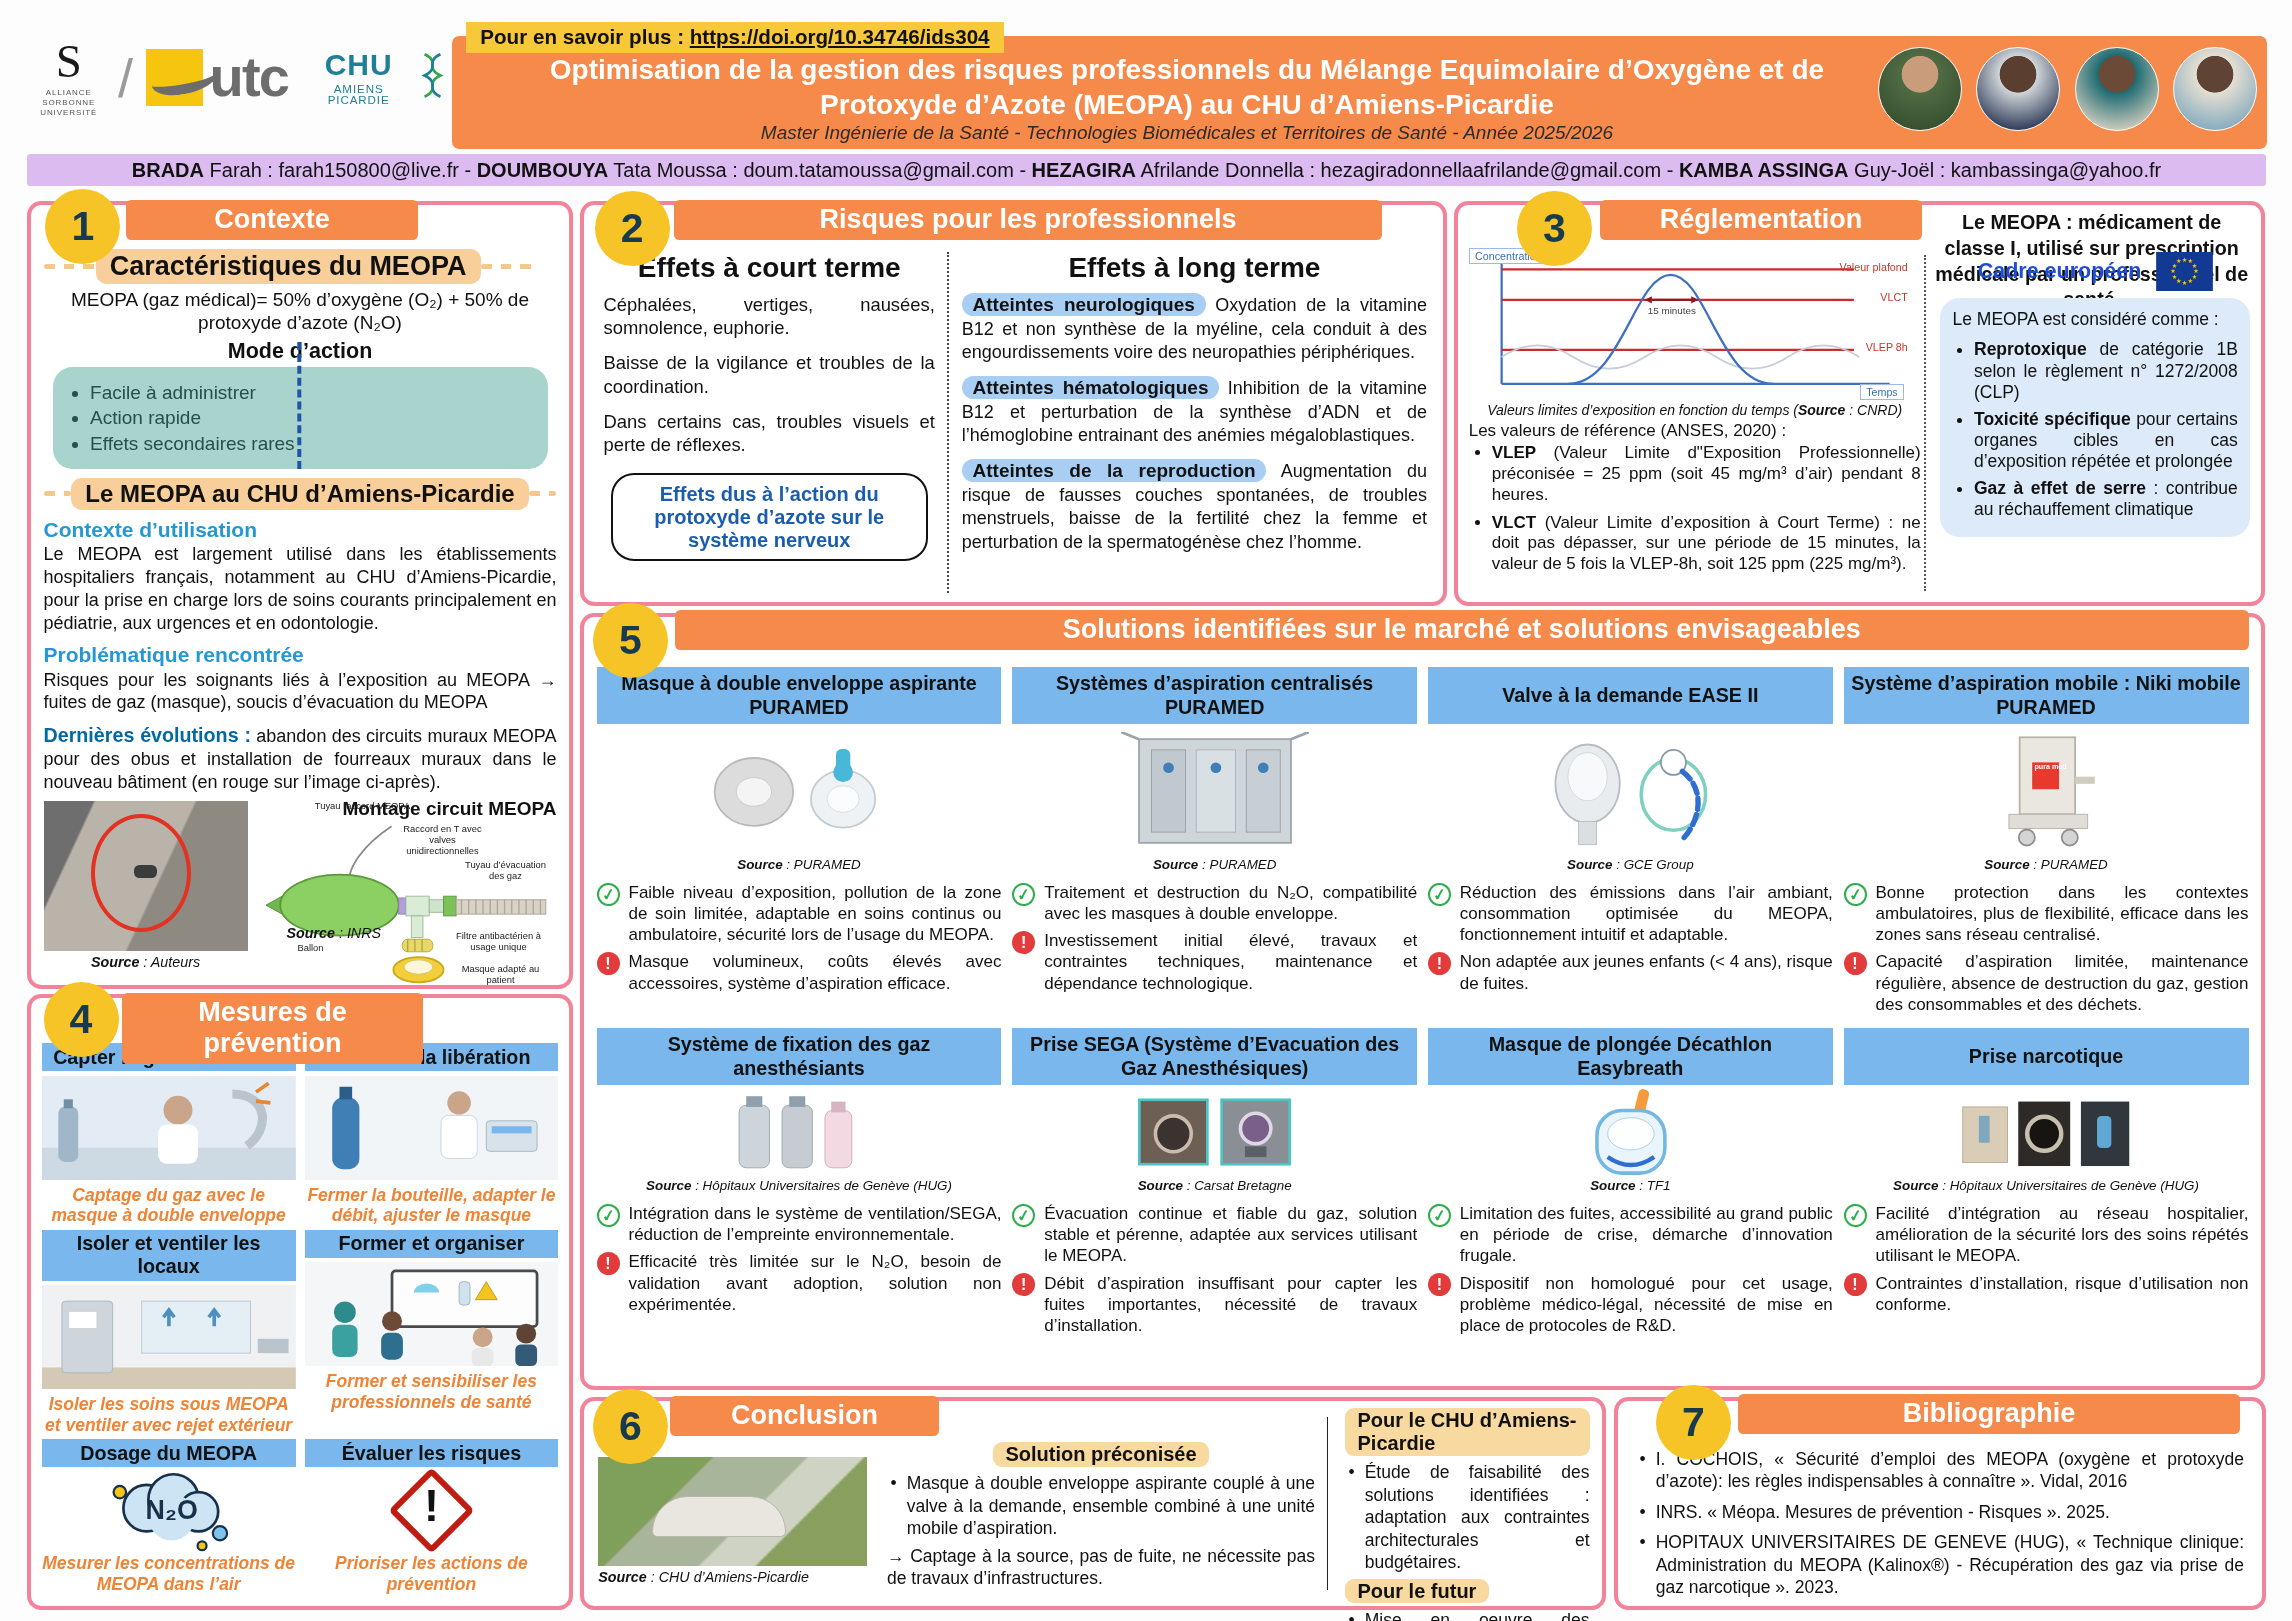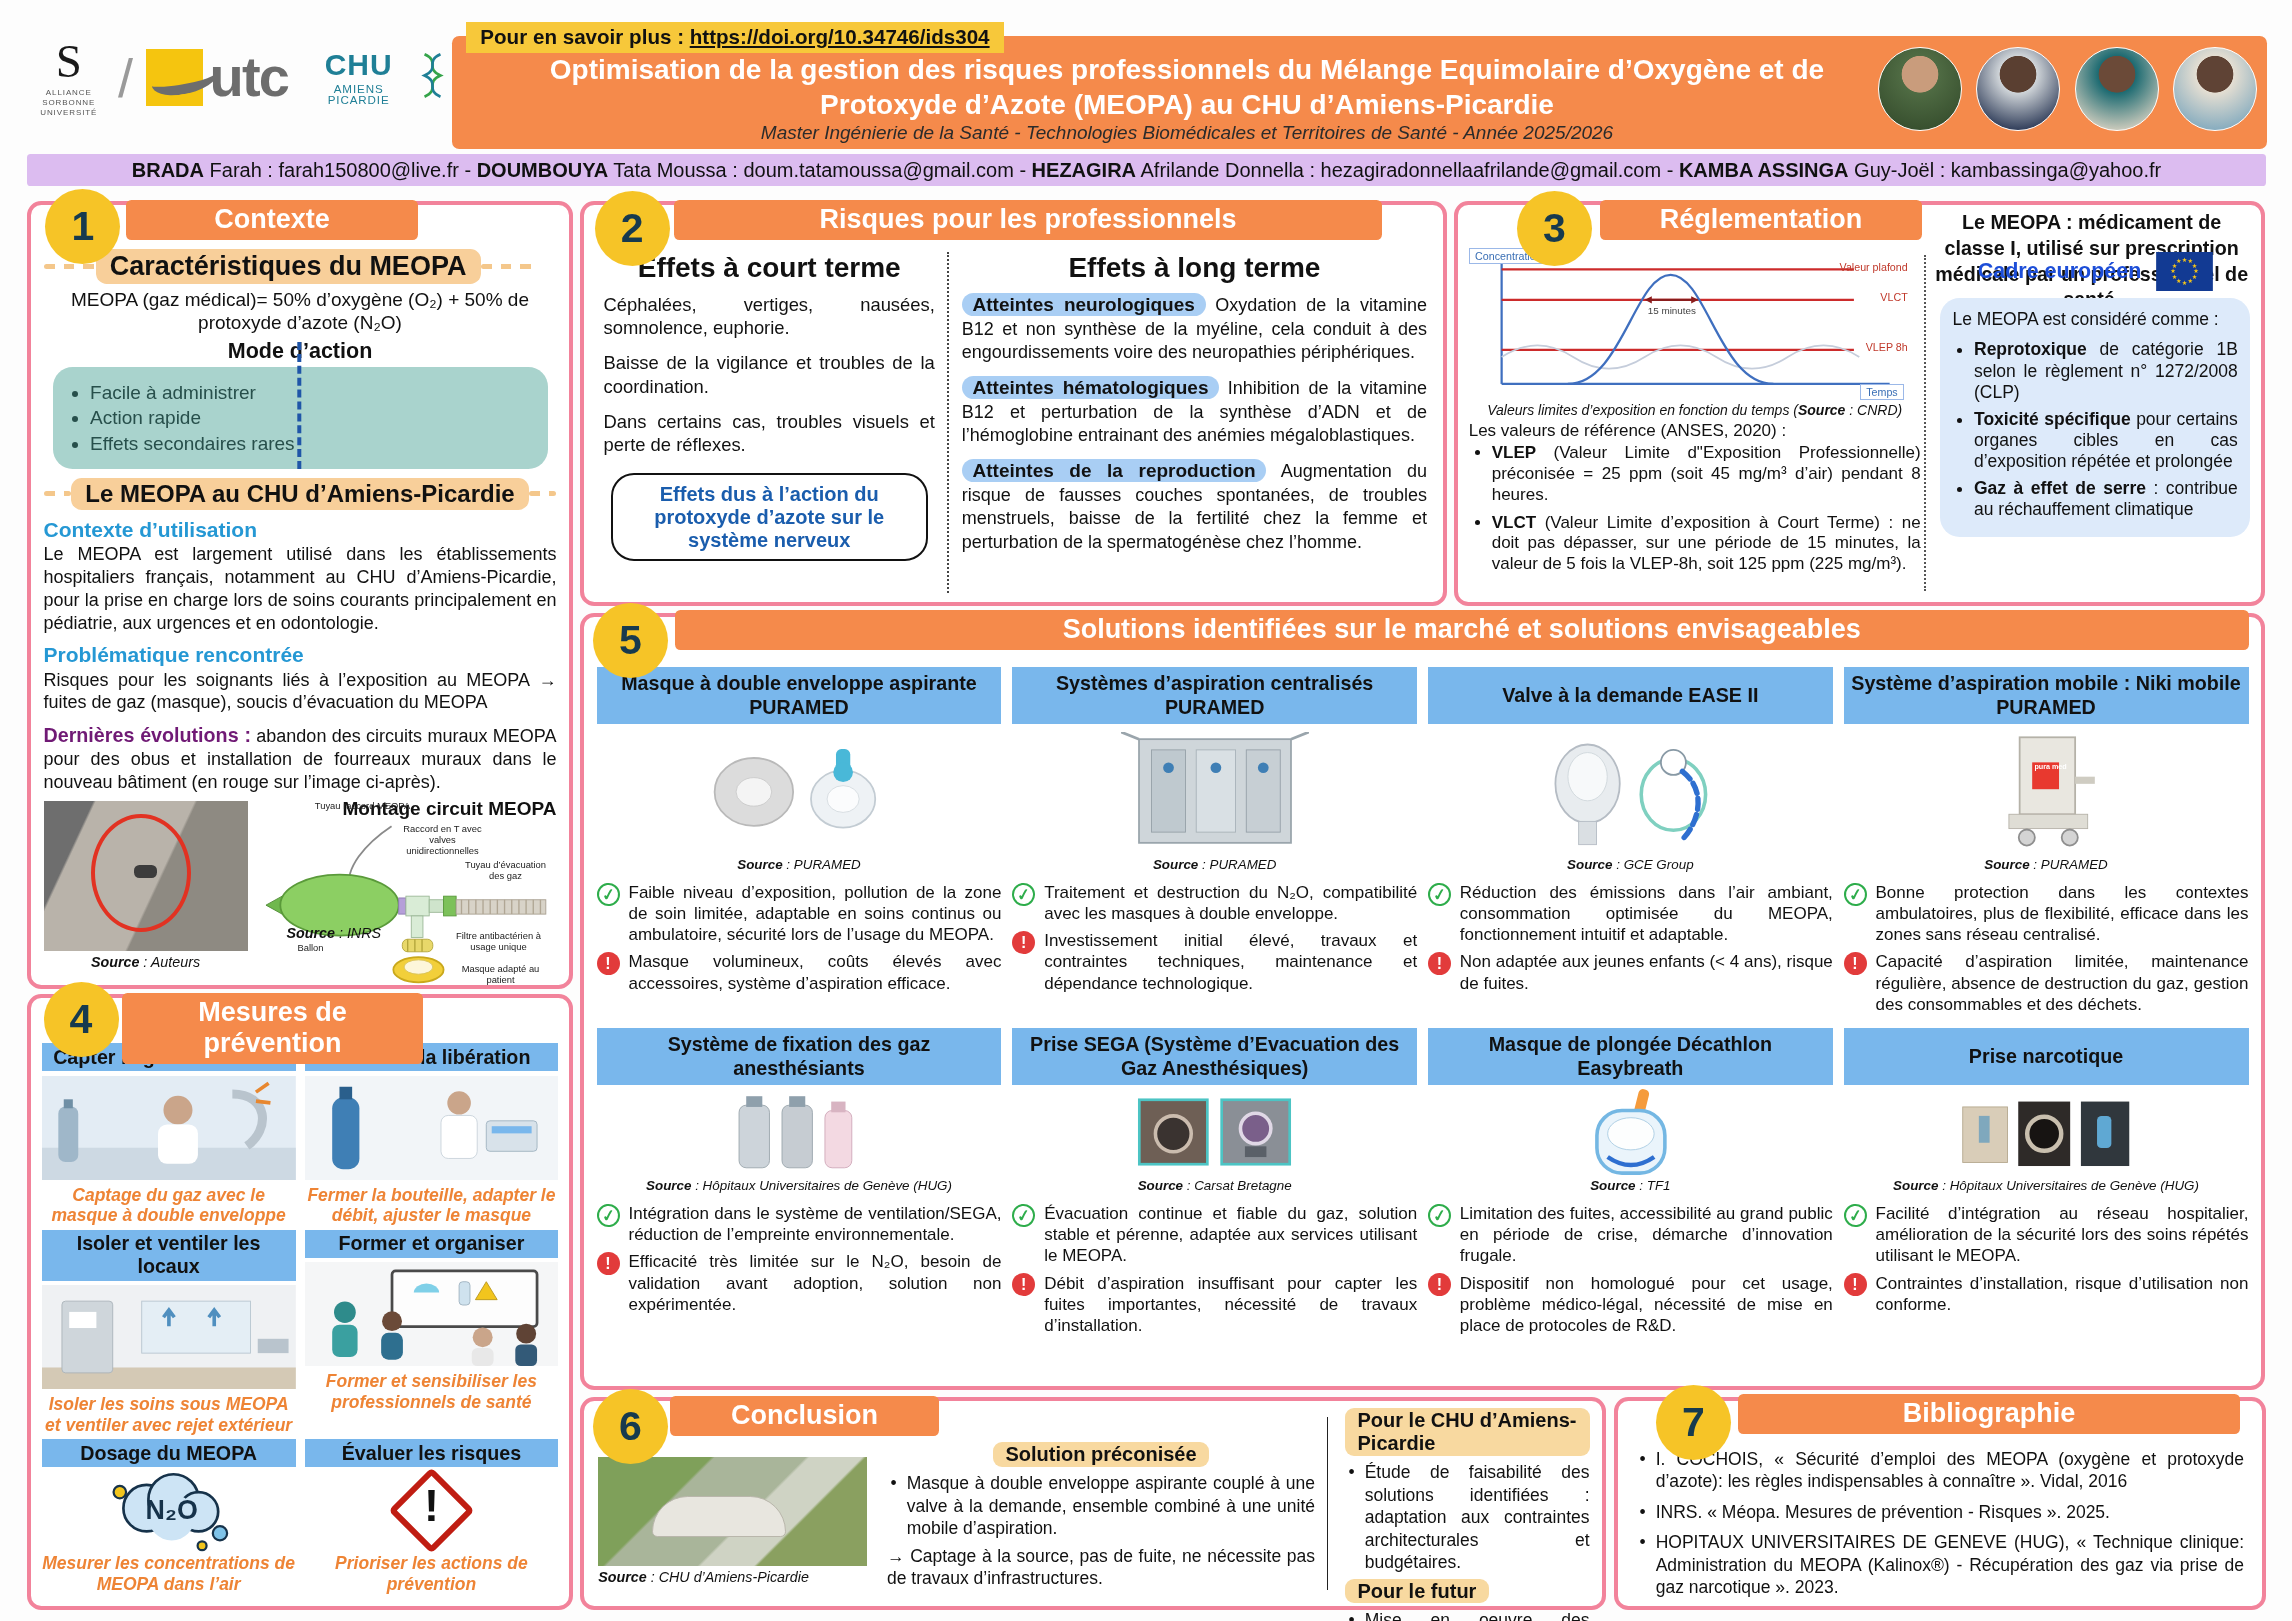--- a/index.html
+++ b/index.html
@@ -62,21 +62,21 @@
   .cols { display:flex; position:relative; margin-top:1.8px; }
   .col { flex:1; text-align:center; }
   .col .colh { font-size:21.5px; font-weight:700; }
   .box { border-radius:19.7px; margin:3.6px 9px; padding:10.7px 7.2px 10.7px 3.6px; text-align:left; font-size:19px; }
   .box ul { padding-left:34px; }
   .box li { margin:3.6px 0; }
   .box.blue { background:#68aee9; color:#12365c; }
   .box.teal { background:#a9d3cd; color:#274f4b; }
   .vdash { position:absolute; left:50%; top:3.6px; bottom:3.6px; border-left:4.5px dashed #1f55a8; transform:translateX(-2.7px); }
   .bh { color:#2598d4; font-weight:700; font-size:21px; margin:8px 0 1.8px; }
-  .bh-inline { color:#701a75; font-weight:700; }
+  .bh-inline { color:#0369a1; font-weight:700; }
   .jp { text-align:justify; font-size:18px; line-height:1.27; }
   #p1-imgs { display:flex; gap:9px; margin-top:7.2px; }
   #p1-photo-wrap { width:204px; }
   #p1-photo { position:relative; height:150px; background:linear-gradient(115deg,#6e6e6e 0 18%,#b9b3aa 19% 55%,#8e8a82 56% 100%); }
   #p1-photo .red-ellipse { position:absolute; left:47px; top:12.5px; width:100px; height:118px; border:4.5px solid #e23222; border-radius:50%; }
   #p1-photo .hole { position:absolute; left:90px; top:64px; width:23px; height:12.5px; background:#3c3c3c; border-radius:5.4px; }
   .src { font-size:14.3px; text-align:center; margin-top:2.7px; }
   .srcb { font-weight:700; font-style:italic; }
   .srci { font-style:italic; }
   #p1-diagram { position:relative; flex:1; height:184px; }

